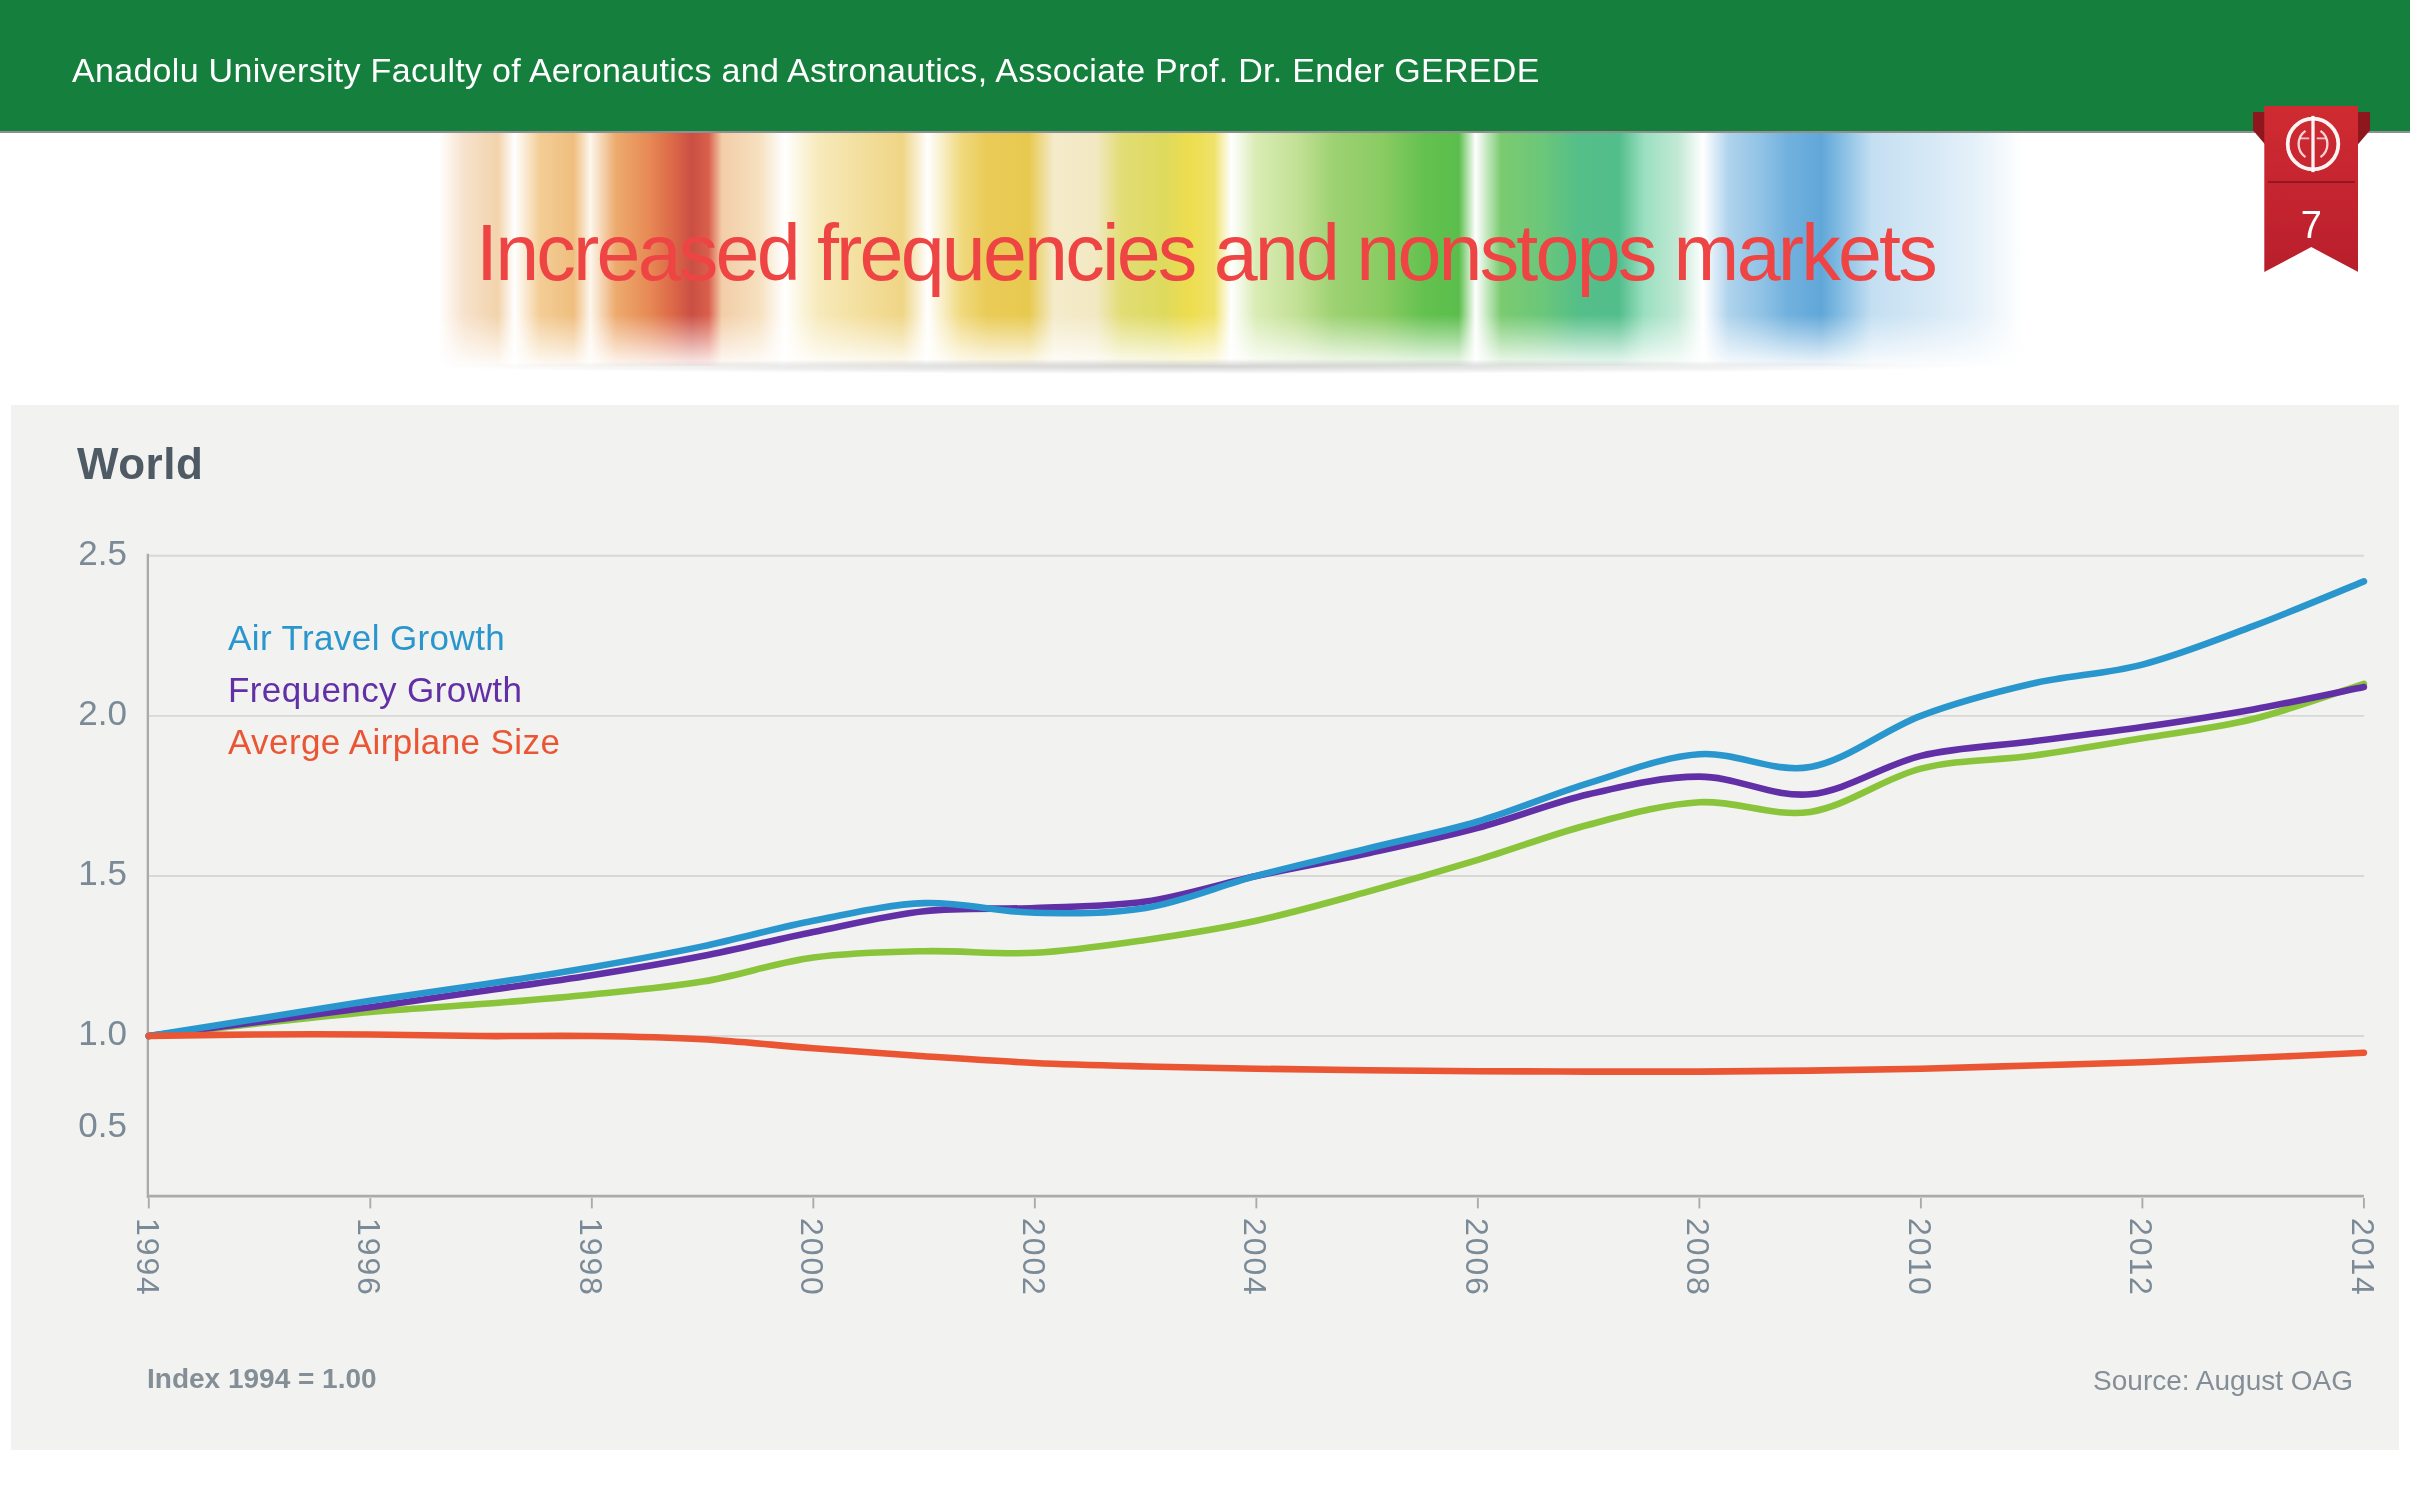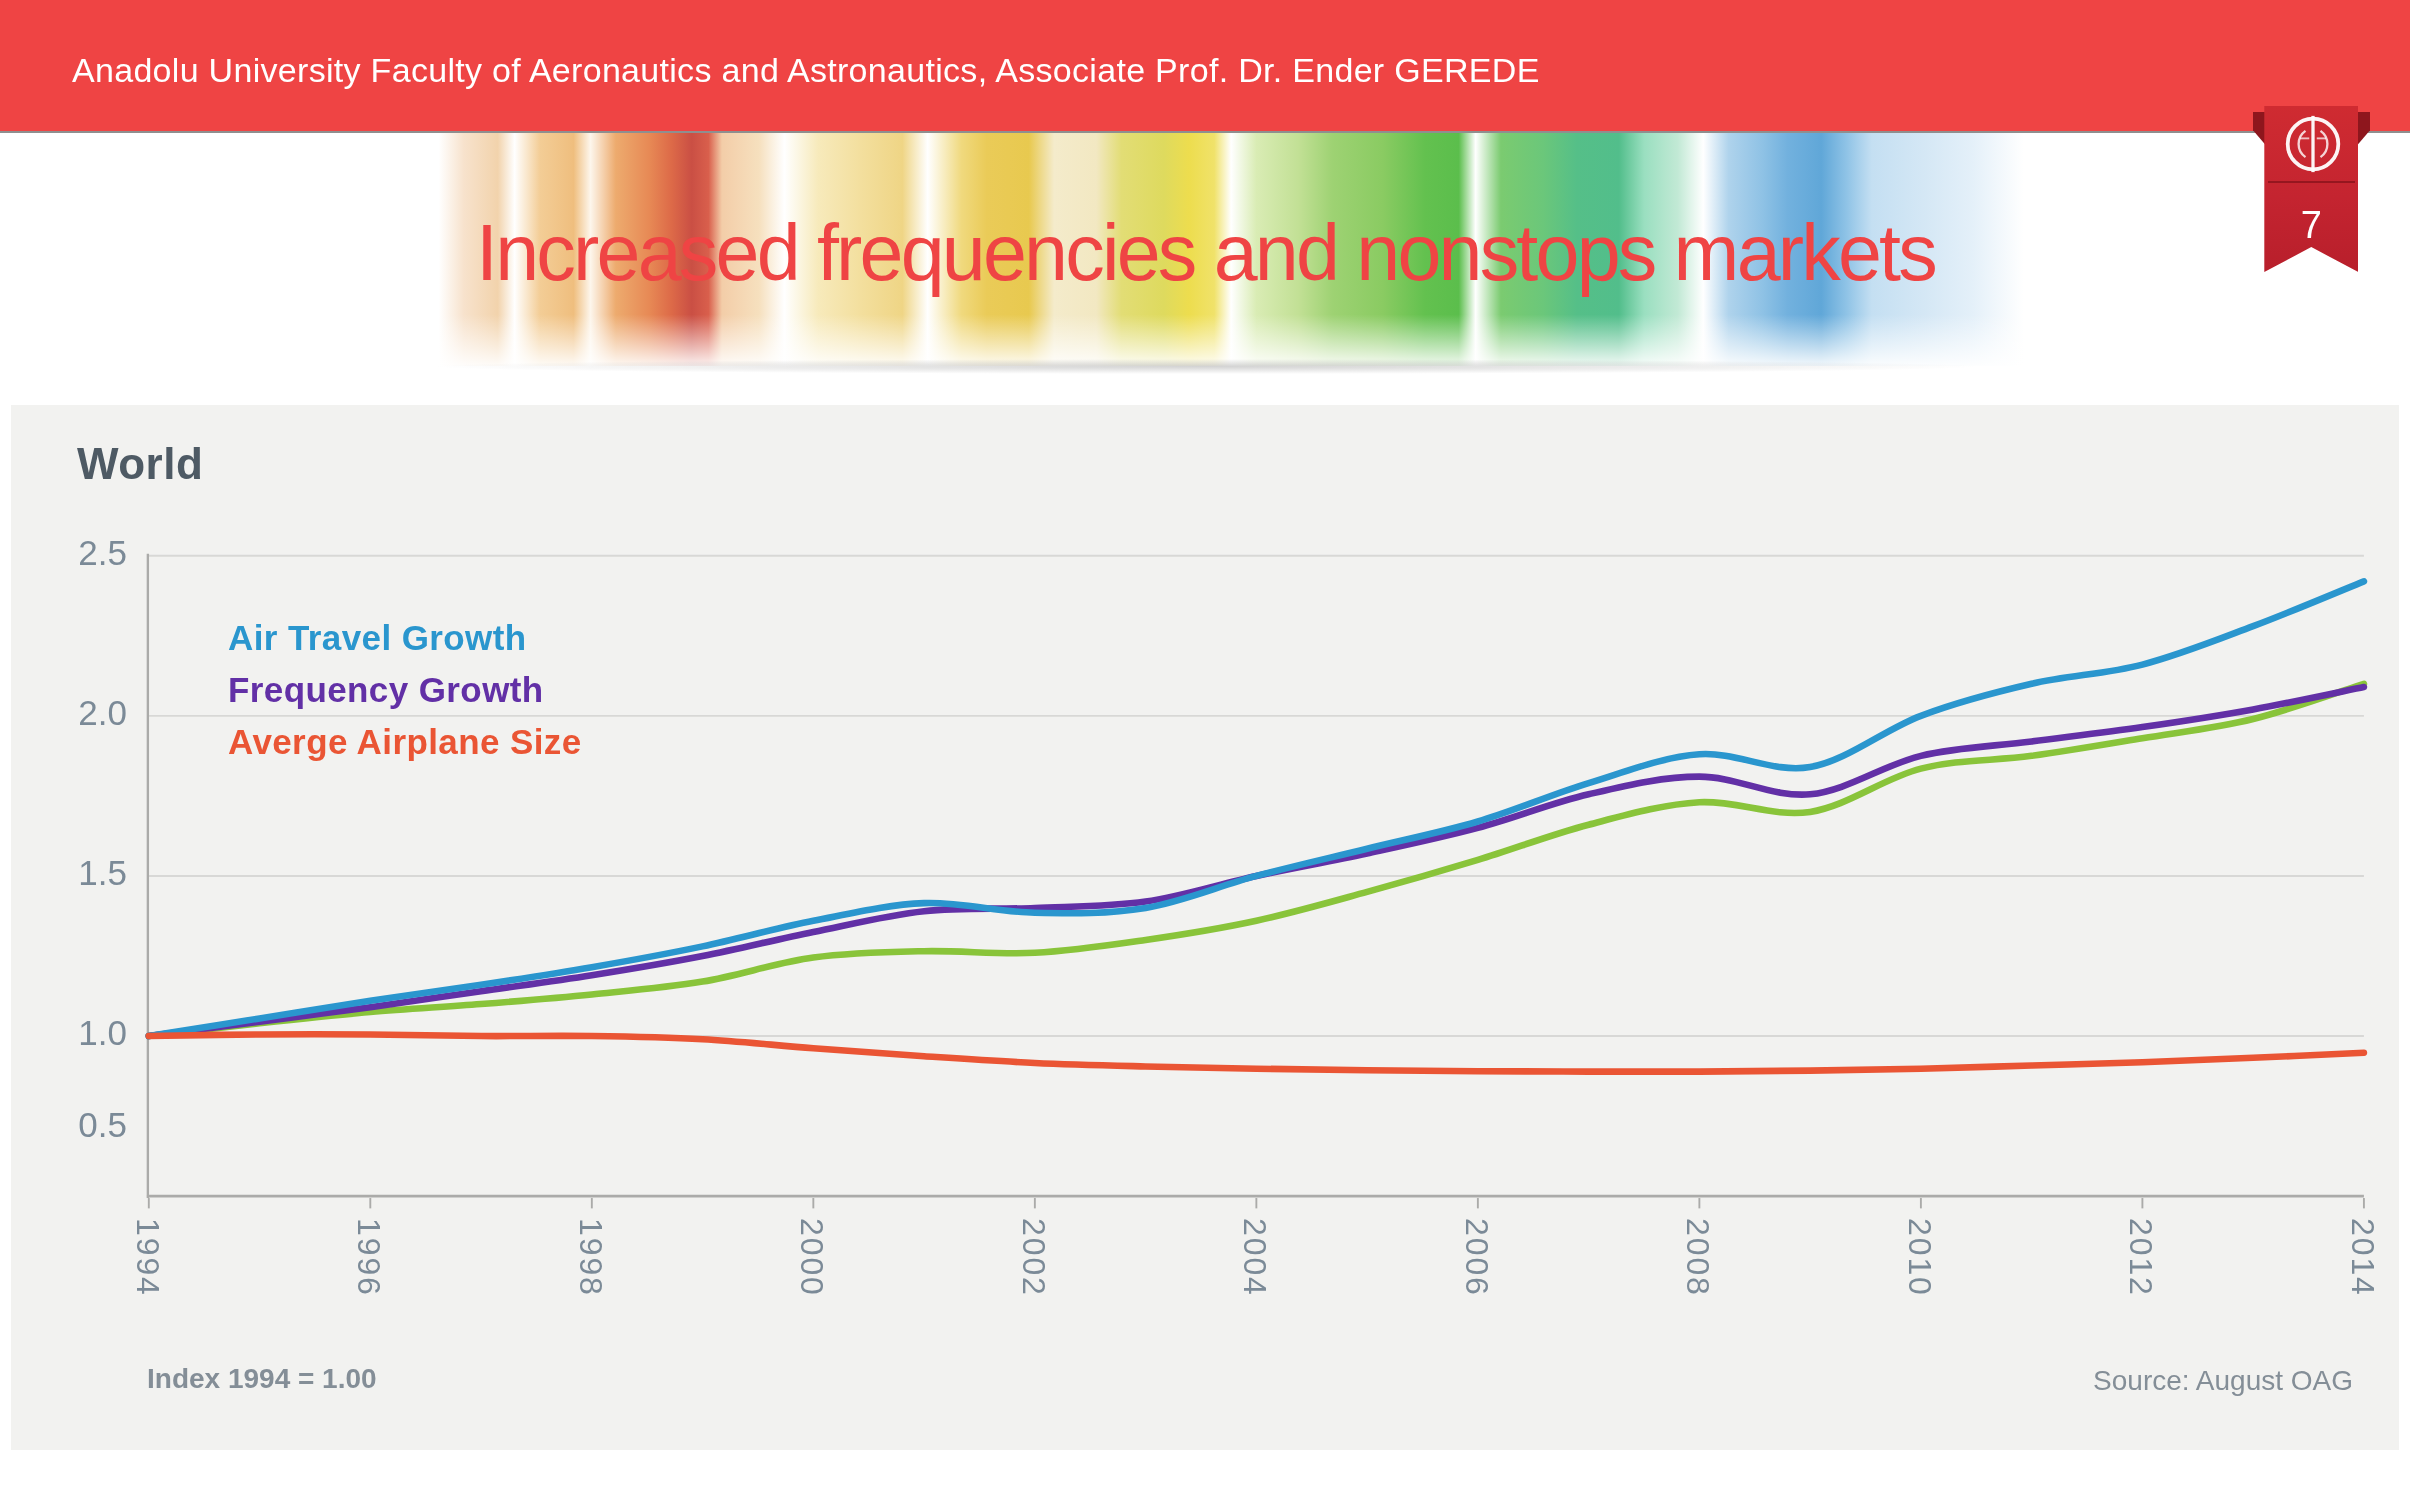--- a/index.html
+++ b/index.html
@@ -2,21 +2,21 @@
 <html style="font-size:15px"><head>
 <meta charset="utf-8">
 <style>
   html,body{margin:0;padding:0;background:#ffffff;}
   body{width:2411px;height:1507px;position:relative;overflow:hidden;
        font-family:"Liberation Sans", sans-serif;}
   .slide{position:absolute;inset:0;background:#ffffff;}
 
   
   .header-bar{position:absolute;left:0;top:0;width:2411px;height:131px;
-              background:#ef4444;border-bottom:2.8px solid #8f8f8f;z-index:3;}
+              background:#15803d;border-bottom:2.8px solid #8f8f8f;z-index:3;}
   .header-text{position:absolute;left:72px;top:51px;color:#ffffff;
                font-size:34px;letter-spacing:0.3px;white-space:nowrap;}
 
   
   .stripe-band{position:absolute;left:405px;top:132px;width:1686px;height:234px;z-index:1;}
   .stripe-fade{position:absolute;inset:0;
      background:linear-gradient(to bottom, rgba(255,255,255,0) 0%, rgba(255,255,255,0) 78%,
                 rgba(255,255,255,.92) 100%);}
   .stripe-shadow{position:absolute;left:132px;top:356px;width:2147px;height:21px;z-index:1;
      background:radial-gradient(ellipse 50% 50% at 50% 50%, rgba(110,110,110,.30), rgba(110,110,110,0) 72%);}
@@ -45,21 +45,21 @@
   .chart-title{position:absolute;left:77px;top:439px;font-size:44px;font-weight:bold;
                color:#4e5a64;z-index:2;letter-spacing:0.5px;}
   .chart-svg{position:absolute;left:0;top:0;width:2411px;height:1507px;z-index:1;}
 
   .ytick{position:absolute;left:28px;width:99px;text-align:right;font-size:35px;
          color:#7b8a97;z-index:2;}
   .xtick{position:absolute;top:1218px;writing-mode:vertical-rl;font-size:32px;
          color:#7b8a97;z-index:2;letter-spacing:1.9px;height:132px;}
 
   .legend{position:absolute;left:228px;top:612px;z-index:2;}
-  .legend-item{font-size:35px;font-weight:700;line-height:52px;letter-spacing:0.4px;white-space:nowrap;}
+  .legend-item{font-size:35px;font-weight:400;line-height:52px;letter-spacing:0.4px;white-space:nowrap;}
 
   .footnote-left{position:absolute;left:147px;top:1363px;font-size:28px;color:#848e97;z-index:2;font-weight:bold;}
   .footnote-right{position:absolute;right:58px;top:1365px;font-size:28px;color:#848e97;z-index:2;}
 </style>
 </head>
 <body>
 
 <div class="slide">
 
   <div class="stripe-band" id="stripeBand" style="background: linear-gradient(90deg, rgb(255, 255, 255) 0%, rgb(255, 255, 255) 2%, rgb(247, 226, 204) 3.5%, rgb(242, 211, 172) 5.5%, rgb(255, 255, 255) 6.5%, rgb(243, 205, 150) 8%, rgb(239, 190, 126) 10%, rgb(253, 246, 236) 11%, rgb(237, 171, 110) 12.5%, rgb(231, 137, 85) 14.5%, rgb(221, 106, 72) 15.8%, rgb(202, 79, 68) 17%, rgb(217, 95, 76) 18%, rgb(243, 205, 168) 18.8%, rgb(246, 224, 190) 21%, rgb(255, 255, 255) 22.5%, rgb(247, 234, 187) 24.5%, rgb(243, 223, 158) 27%, rgb(239, 213, 133) 29.5%, rgb(255, 255, 255) 31%, rgb(240, 217, 126) 33%, rgb(234, 203, 88) 34.5%, rgb(232, 201, 79) 37%, rgb(244, 235, 203) 38.5%, rgb(242, 232, 194) 41%, rgb(226, 221, 117) 42.5%, rgb(222, 218, 94) 45%, rgb(237, 221, 78) 46.5%, rgb(240, 226, 106) 48%, rgb(255, 255, 255) 49%, rgb(217, 236, 180) 50.5%, rgb(194, 224, 149) 53%, rgb(158, 210, 115) 55%, rgb(138, 203, 98) 58%, rgb(99, 193, 79) 60.5%, rgb(91, 190, 76) 62.5%, rgb(255, 255, 255) 63.5%, rgb(123, 203, 112) 65%, rgb(107, 199, 122) 67.5%, rgb(85, 191, 136) 69.5%, rgb(82, 190, 139) 72%, rgb(154, 223, 192) 73.5%, rgb(194, 233, 213) 75.5%, rgb(255, 255, 255) 77%, rgb(175, 211, 236) 78.5%, rgb(143, 194, 229) 80.5%, rgb(114, 177, 222) 82%, rgb(96, 167, 216) 84%, rgb(143, 195, 230) 85.5%, rgb(196, 223, 242) 87%, rgb(212, 231, 245) 90%, rgb(228, 240, 249) 93%, rgb(255, 255, 255) 96%, rgb(255, 255, 255) 100%);">

